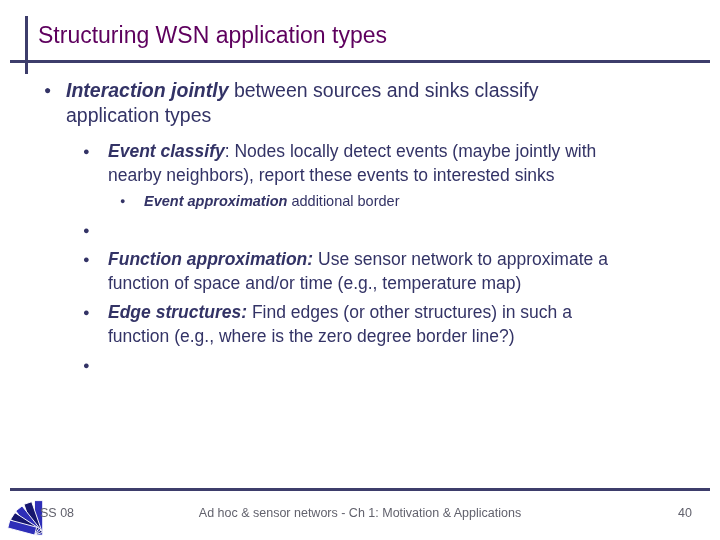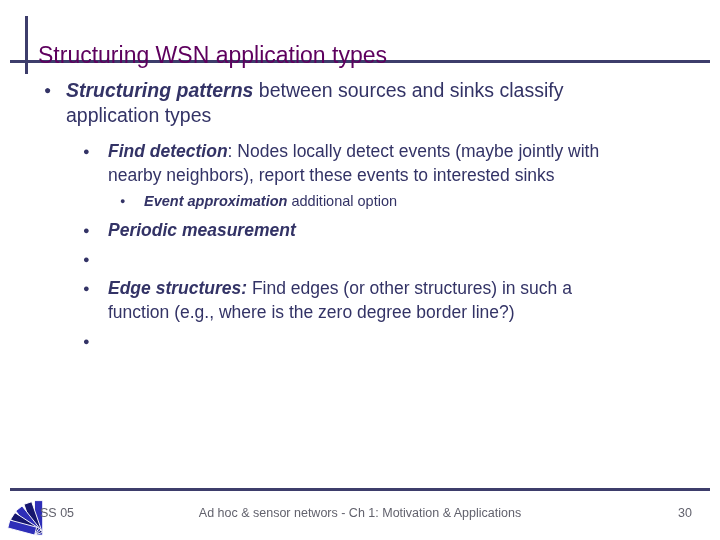--- a/index.html
+++ b/index.html
@@ -15,21 +15,20 @@
 
   
   .title {
     position: absolute;
     left: 38px;
     top: 21px;
     font-size: 23px;
     line-height: 28px;
     color: #5e005e;
     white-space: nowrap;
-    margin-top: 20px;
   }
   .header-vline {
     position: absolute;
     left: 25px;
     top: 16px;
     width: 3px;
     height: 58px;
     background: #3d3d6b;
   }
   .header-hline {
@@ -97,42 +96,43 @@
 <div class="slide">
 
   <div class="header-vline"></div>
   <div class="header-hline"></div>
   <div class="title">Structuring WSN application types</div>
 
   <div class="content">
 
     <div class="item l1">
       <span class="marker">●</span>
-      <div class="text"><span class="lead">Structuring patterns</span><span> between sources and sinks classify
+      <div class="text"><span class="lead">Interaction jointly</span><span> between sources and sinks classify
 application types</span></div>
     </div>
 
     <div class="item l2">
       <span class="marker">●</span>
-      <div class="text"><span class="lead">Find detection</span><span>: Nodes locally detect events (maybe jointly with
+      <div class="text"><span class="lead">Event classify</span><span>: Nodes locally detect events (maybe jointly with
 nearby neighbors), report these events to interested sinks</span></div>
     </div>
 
     <div class="item l3">
       <span class="marker">●</span>
-      <div class="text"><span class="lead">Event approximation</span><span> additional option</span></div>
+      <div class="text"><span class="lead">Event approximation</span><span> additional border</span></div>
     </div>
 
     <div class="item l2">
       <span class="marker">●</span>
-      <div class="text"><span class="lead">Periodic measurement</span><span></span></div>
     </div>
 
     <div class="item l2">
       <span class="marker">●</span>
+      <div class="text"><span class="lead">Function approximation:</span><span> Use sensor network to approximate a
+function of space and/or time (e.g., temperature map)</span></div>
     </div>
 
     <div class="item l2">
       <span class="marker">●</span>
       <div class="text"><span class="lead">Edge structures:</span><span> Find edges (or other structures) in such a
 function (e.g., where is the zero degree border line?)</span></div>
     </div>
 
     <div class="item l2">
       <span class="marker">●</span>
@@ -145,17 +145,17 @@
   <svg class="logo" viewBox="0 0 46 48" xmlns="http://www.w3.org/2000/svg">
     <g transform="translate(33,45)">
       <rect x="0" y="-36" width="8.5" height="36" fill="#2e2eb8" stroke="#ffffff" stroke-width="0.9" transform="rotate(0)"></rect>
       <rect x="0" y="-34" width="8.5" height="34" fill="#16166e" stroke="#ffffff" stroke-width="0.9" transform="rotate(-19)"></rect>
       <rect x="0" y="-32" width="8.5" height="32" fill="#2e2eb8" stroke="#ffffff" stroke-width="0.9" transform="rotate(-38)"></rect>
       <rect x="0" y="-30" width="8.5" height="30" fill="#16166e" stroke="#ffffff" stroke-width="0.9" transform="rotate(-57)"></rect>
       <rect x="0" y="-29" width="8.5" height="29" fill="#2e2eb8" stroke="#ffffff" stroke-width="0.9" transform="rotate(-75)"></rect>
     </g>
   </svg>
 
-  <div class="footer-text footer-left">SS 05</div>
+  <div class="footer-text footer-left">SS 08</div>
   <div class="footer-text footer-center">Ad hoc &amp; sensor networs - Ch 1: Motivation &amp; Applications</div>
-  <div class="footer-text footer-page">30</div>
+  <div class="footer-text footer-page">40</div>
 
 </div>
 
 </body></html>

